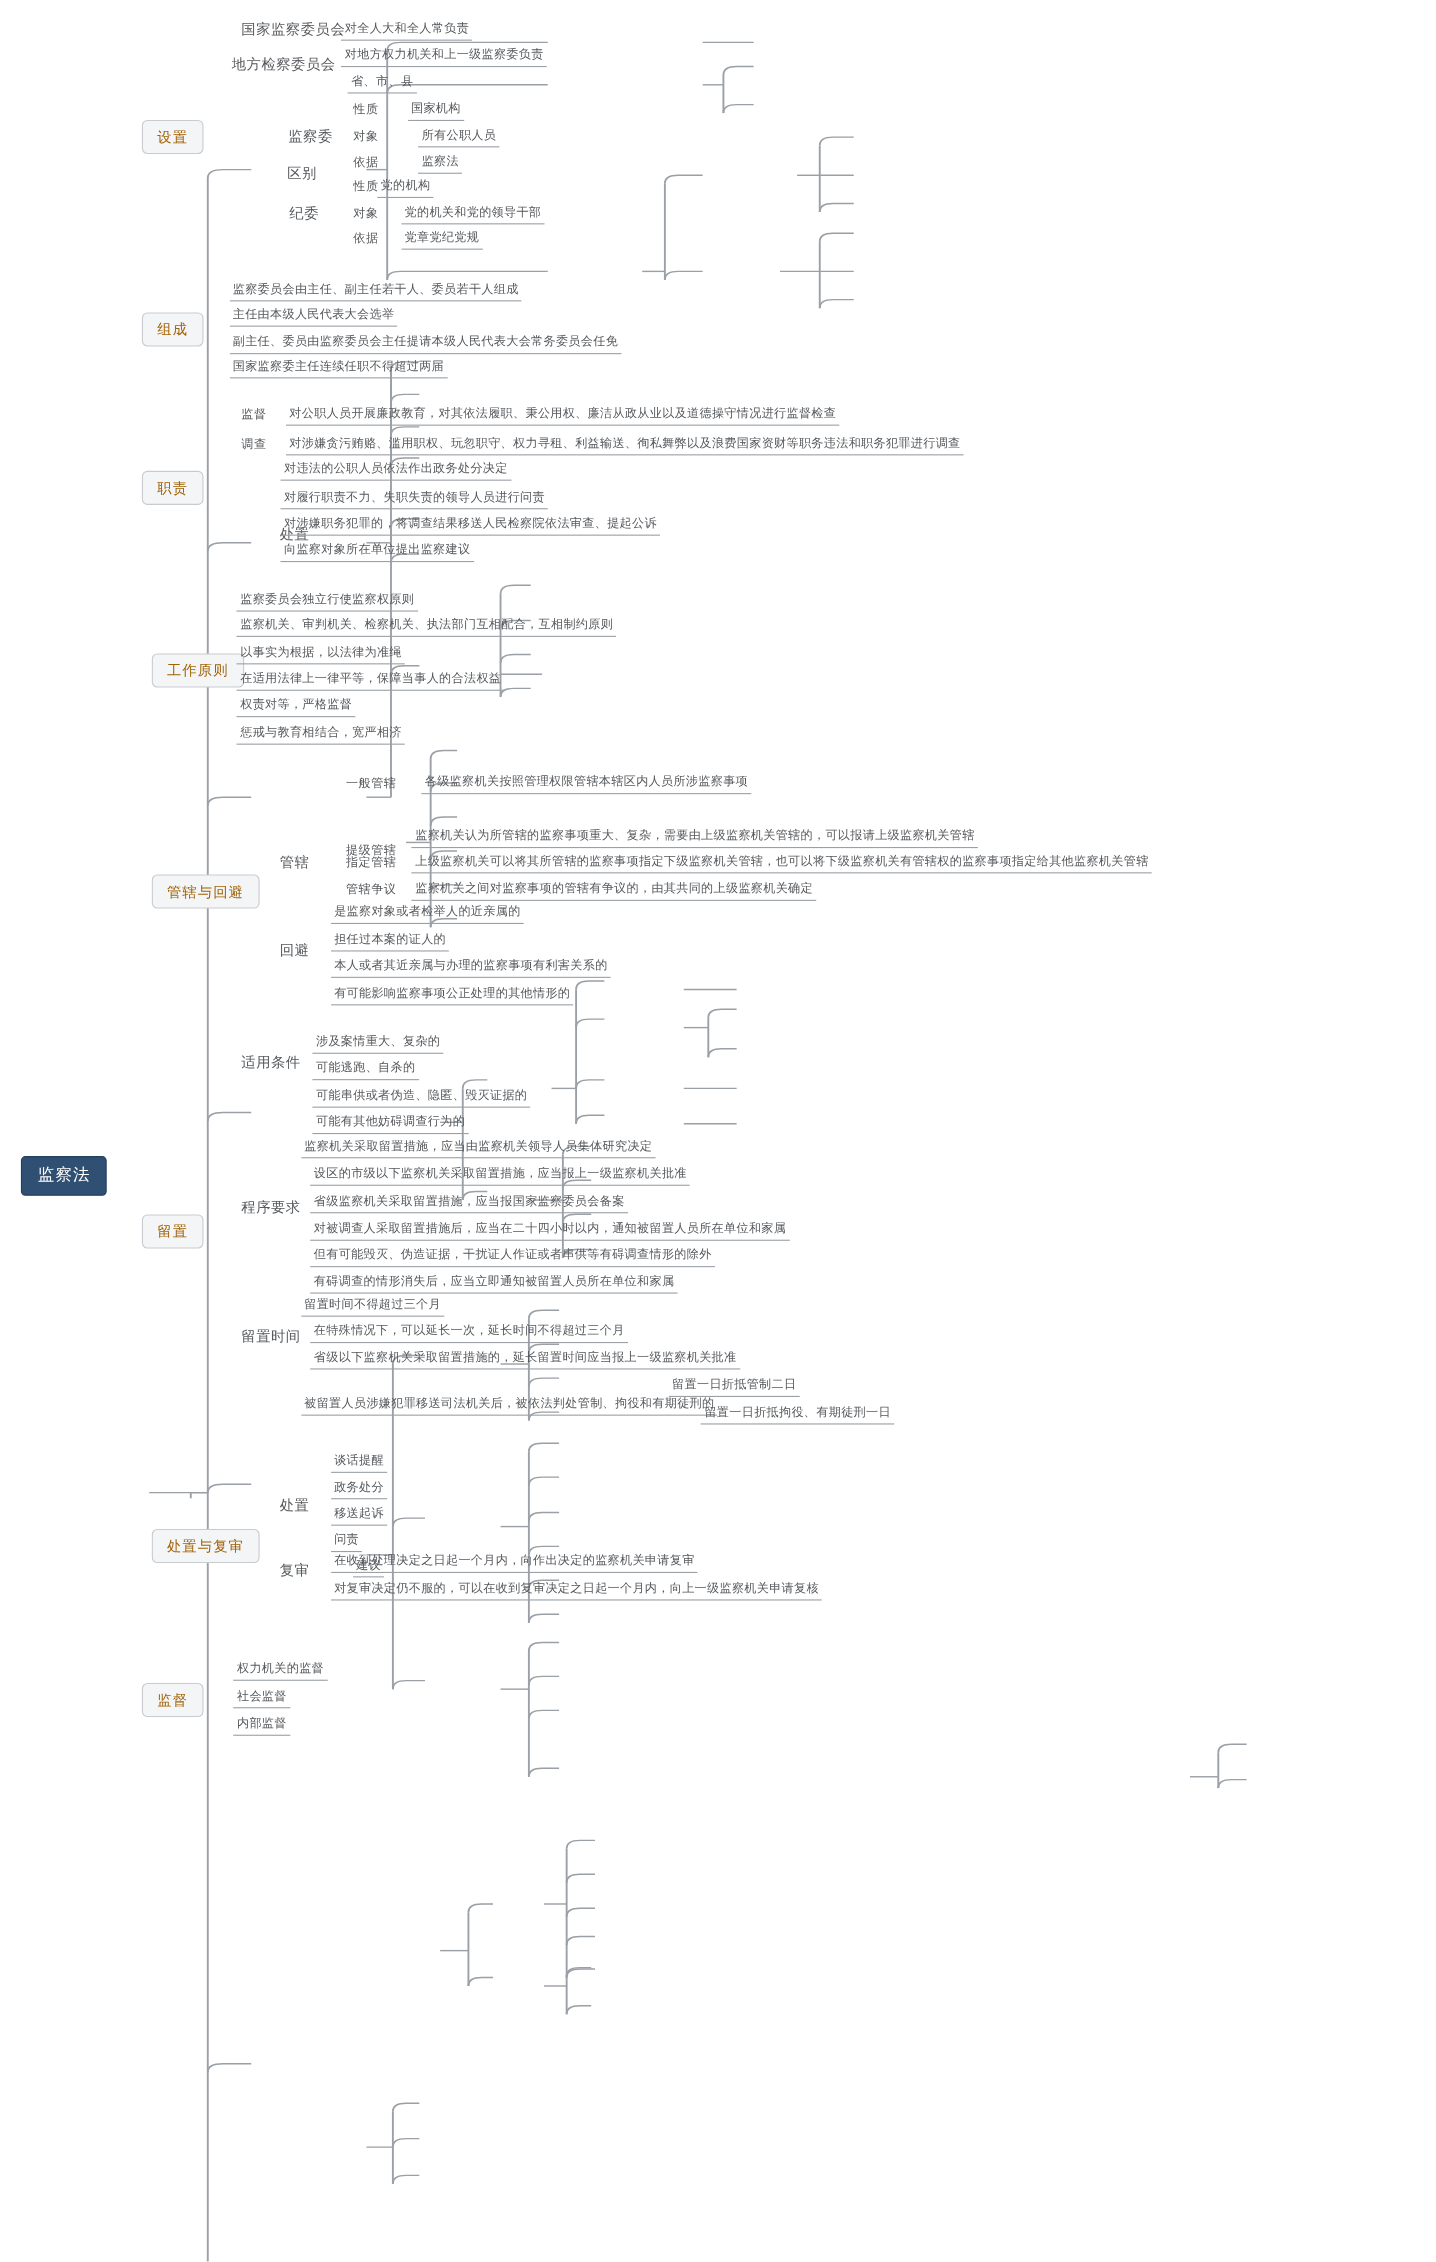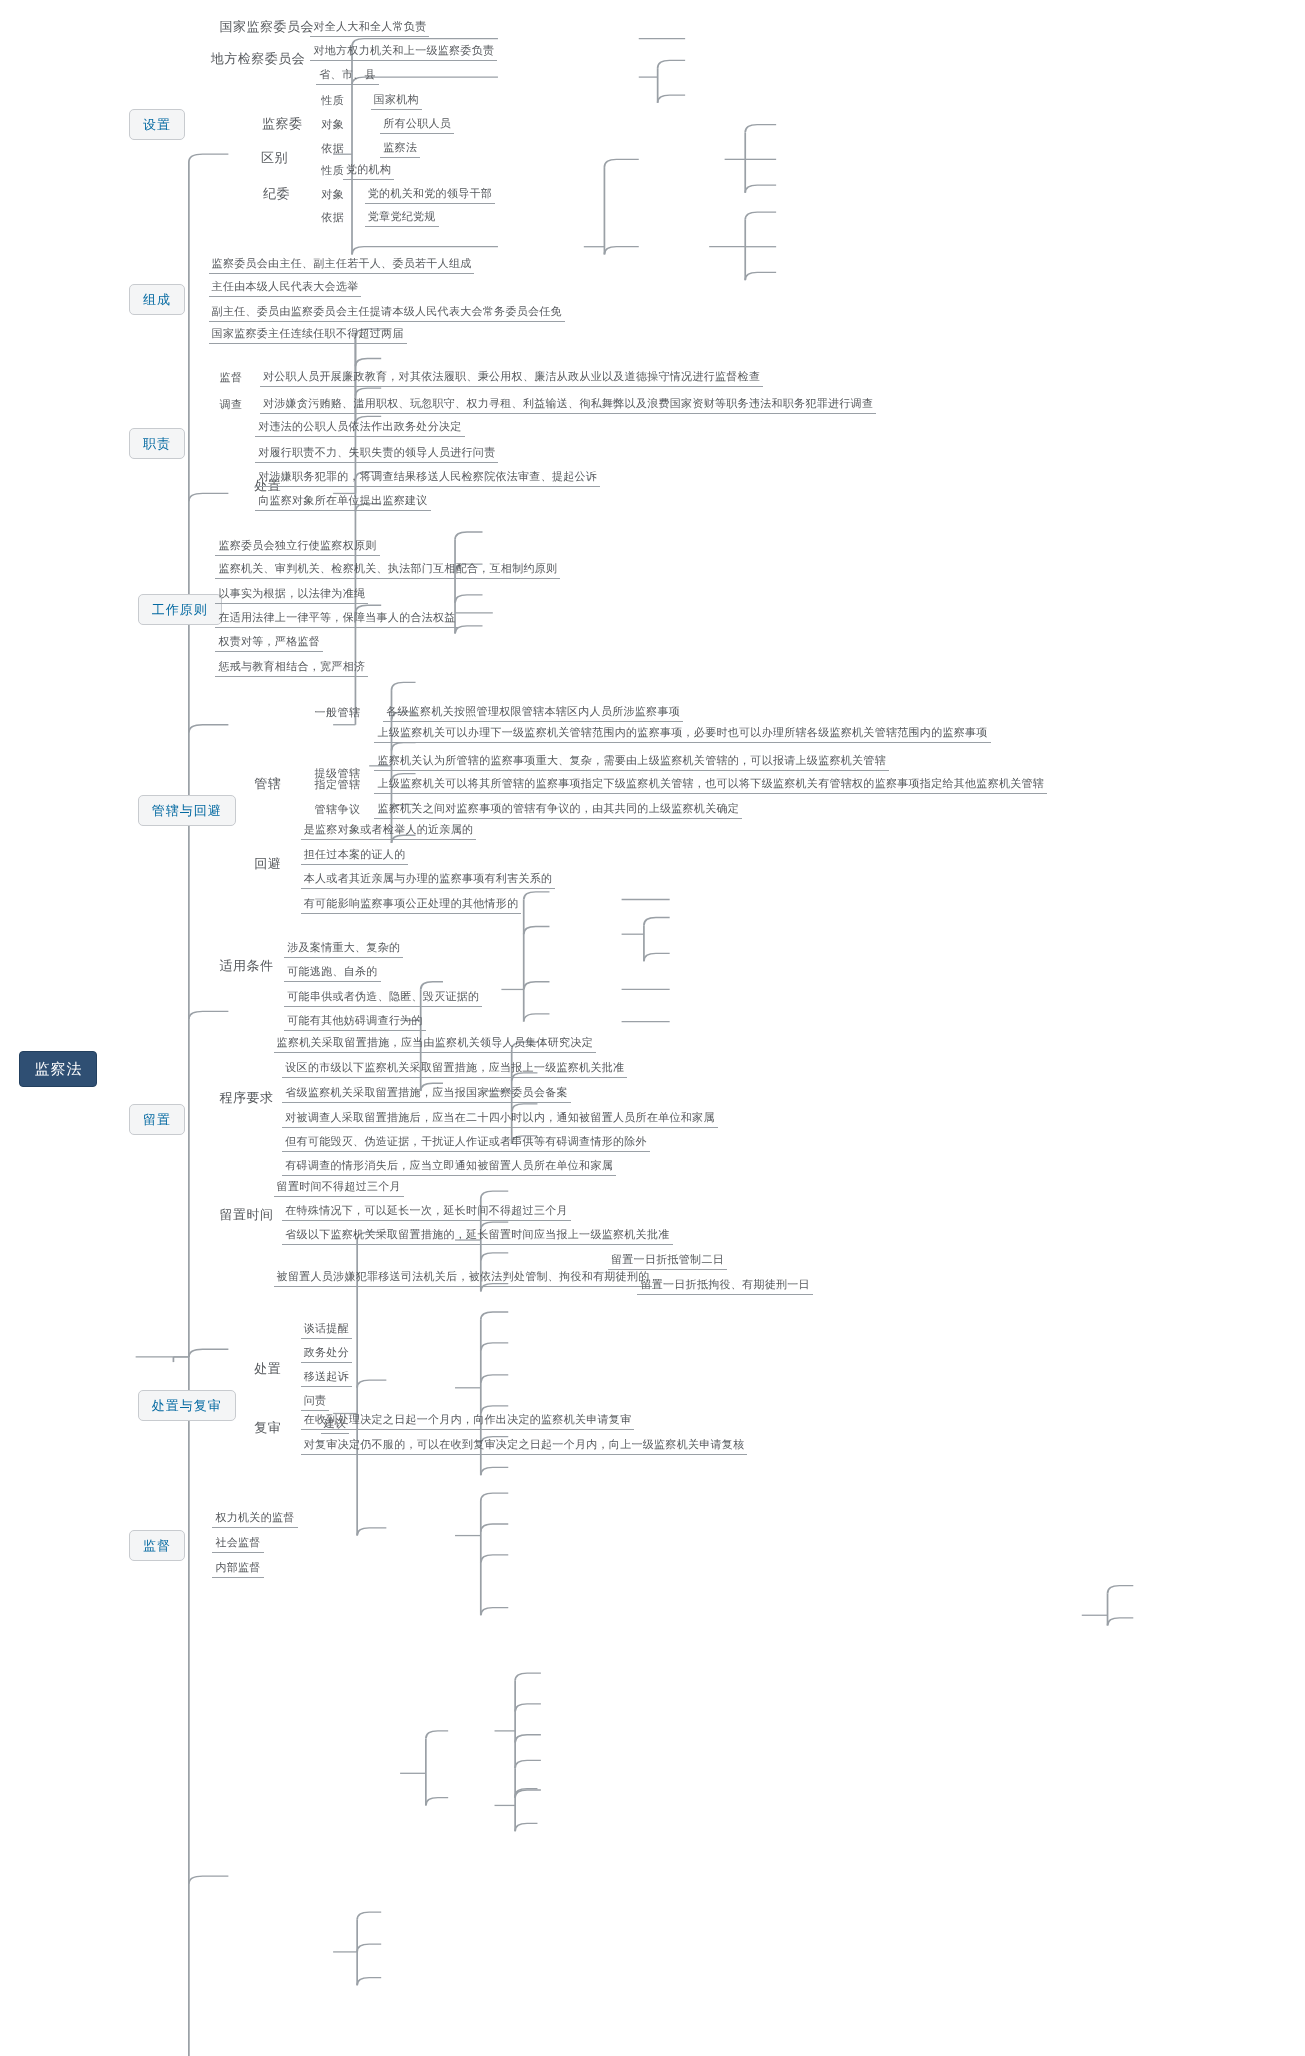--- a/index.html
+++ b/index.html
@@ -50,21 +50,21 @@
     letter-spacing: 1px;
   }
   
   .node.lvl1 {
     background: #f4f5f6;
     border: 1px solid #c8cbcf;
     border-radius: 5px;
     font-size: 13px;
     line-height: 17px;
     padding: 6px 13px;
-    color: #0369a1;
+    color: #a16207;
     letter-spacing: 1px;
   }
   
   .node.lvl2 {
     font-size: 13px;
     letter-spacing: .5px;
   }
   
   .node.leaf {
     font-size: 11px;
@@ -289,21 +289,20 @@
   <div class="node leaf" style="left: 215.377px; top: 584.726px;">以事实为根据，以法律为准绳</div>
   <div class="node leaf" style="left: 215.377px; top: 609.09px;">在适用法律上一律平等，保障当事人的合法权益</div>
   <div class="node leaf" style="left: 215.377px; top: 633.454px;">权责对等，严格监督</div>
   <div class="node leaf" style="left: 215.377px; top: 657.817px;">惩戒与教育相结合，宽严相济</div>
 
   <div class="node lvl1" style="left: 137.763px; top: 794.862px;">管辖与回避</div>
   <div class="node lvl2" style="left: 250.302px; top: 774.559px;">管辖</div>
   <div class="node lvl2u" style="left: 310.453px; top: 703.499px;">一般管辖</div>
   <div class="node leaf" style="left: 383.215px; top: 703.499px;">各级监察机关按照管理权限管辖本辖区内人员所涉监察事项</div>
   <div class="node lvl2u" style="left: 310.453px; top: 730.908px; margin-top: 33px;">提级管辖</div>
-  <div class="node leaf" style="left: 374.483px; top: 723.802px;">上级监察机关可以办理下一级监察机关管辖范围内的监察事项，必要时也可以办理所辖各级监察机关管辖范围内的监察事项</div>
   <div class="node leaf" style="left: 374.483px; top: 752.226px;">监察机关认为所管辖的监察事项重大、复杂，需要由上级监察机关管辖的，可以报请上级监察机关管辖</div>
   <div class="node lvl2u" style="left: 310.453px; top: 774.559px;">指定管辖</div>
   <div class="node leaf" style="left: 374.483px; top: 774.559px;">上级监察机关可以将其所管辖的监察事项指定下级监察机关管辖，也可以将下级监察机关有管辖权的监察事项指定给其他监察机关管辖</div>
   <div class="node lvl2u" style="left: 310.453px; top: 799.938px;">管辖争议</div>
   <div class="node leaf" style="left: 374.483px; top: 799.938px;">监察机关之间对监察事项的管辖有争议的，由其共同的上级监察机关确定</div>
   <div class="node lvl2" style="left: 250.302px; top: 854.756px;">回避</div>
   <div class="node leaf" style="left: 300.751px; top: 821.256px;">是监察对象或者检举人的近亲属的</div>
   <div class="node leaf" style="left: 300.751px; top: 845.62px;">担任过本案的证人的</div>
   <div class="node leaf" style="left: 300.751px; top: 869.984px;">本人或者其近亲属与办理的监察事项有利害关系的</div>
   <div class="node leaf" style="left: 300.751px; top: 895.362px;">有可能影响监察事项公正处理的其他情形的</div>

